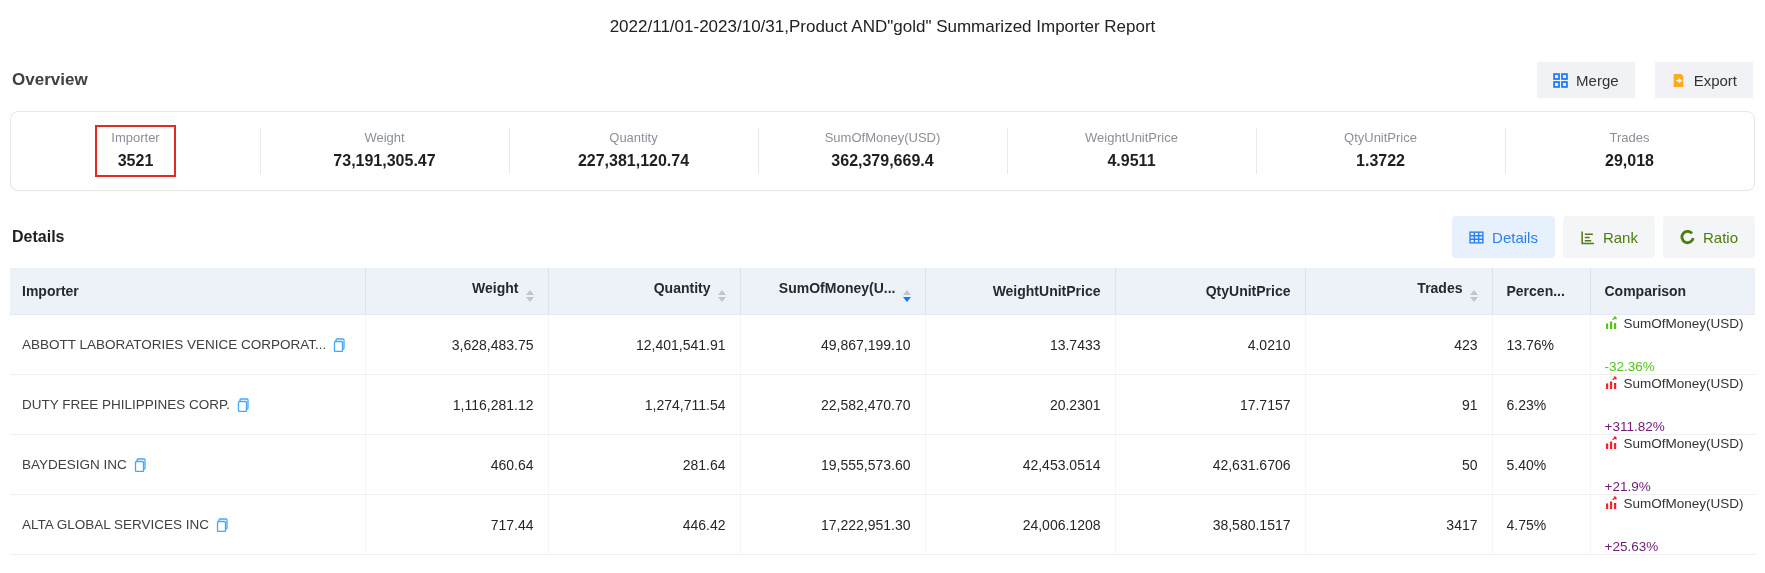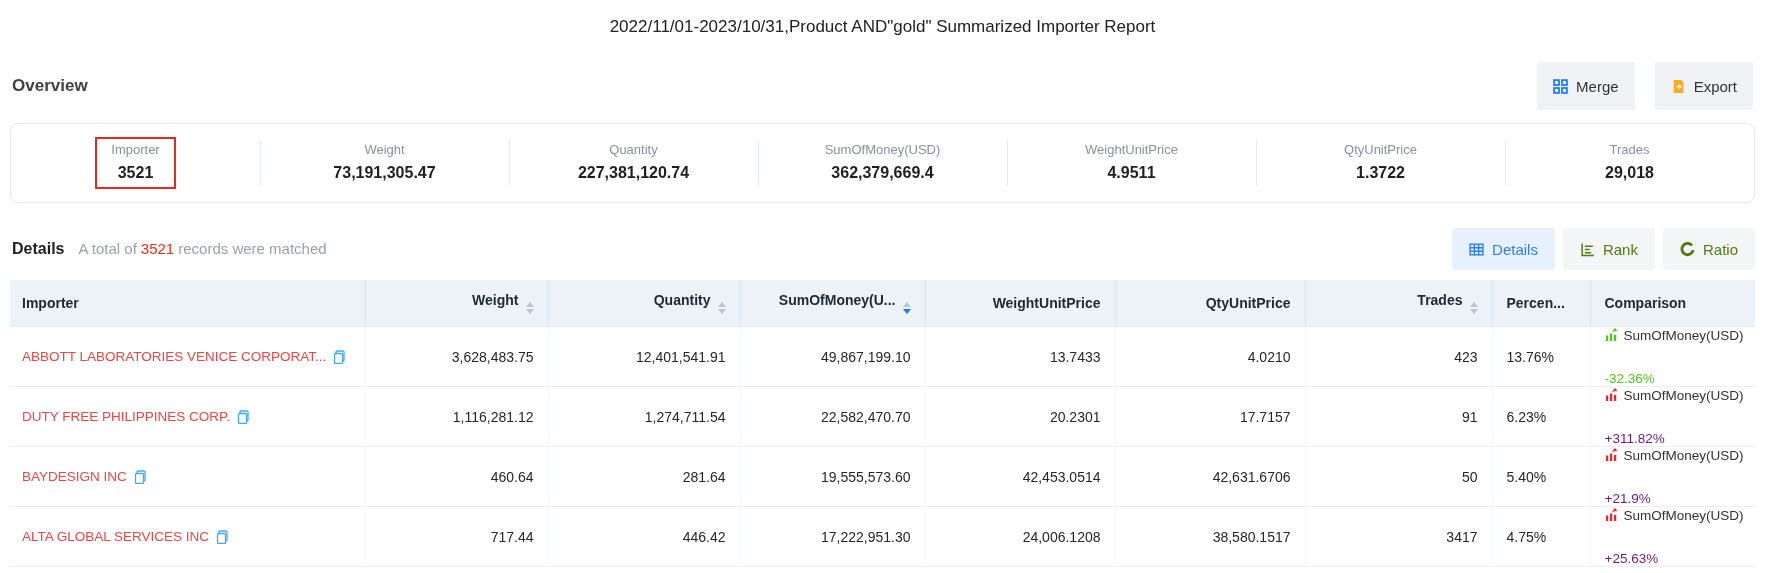--- a/index.html
+++ b/index.html
@@ -6,21 +6,21 @@
   .page{position:relative;width:1765px;height:573px;overflow:hidden;background:#fff;
         font-family:"Liberation Sans",sans-serif;color:#262626;}
 
   
   .page-title{text-align:center;padding-top:17px;font-size:17px;color:#222;}
 
   
   .header-row{display:flex;justify-content:space-between;align-items:center;padding:25px 12px 0 12px;}
   .overview-heading{font-size:17px;font-weight:bold;color:#404040;}
   .actions{display:flex;gap:20px;}
-  .action-btn{display:flex;align-items:center;gap:8px;height:48px;padding:0 16px;background:#f1f2f5;
+  .action-btn{display:flex;align-items:center;gap:8px;height:36px;padding:0 16px;background:#f1f2f5;
               border:none;border-radius:0;font-size:15px;color:#333;cursor:pointer;font-family:inherit;}
   .action-btn svg{display:block;}
 
   
   .overview-card{margin:13px 10px 0;height:78px;border:1px solid #e5e7ec;border-radius:8px;
                  display:flex;align-items:center;box-shadow:0 1px 2px rgba(0,0,0,0.02);}
   .stat{flex:1;text-align:center;position:relative;}
   .stat:not(:first-child)::before{content:"";position:absolute;left:0;top:50%;transform:translateY(-50%);
                  width:1px;height:46px;background:#e6e9f0;}
   .stat-label{font-size:13px;color:#8a8f99;margin-bottom:7px;}
@@ -53,21 +53,21 @@
   th.importer-col,td.importer-col{padding-left:12px;}
 
   .sorters{display:inline-flex;flex-direction:column;gap:2px;margin-left:7px;vertical-align:-2px;}
   .caret-up{width:0;height:0;border-left:4px solid transparent;border-right:4px solid transparent;
             border-bottom:5px solid #c0c4cc;}
   .caret-down{width:0;height:0;border-left:4px solid transparent;border-right:4px solid transparent;
             border-top:5px solid #c0c4cc;}
   .caret-down.active{border-top-color:#1677ff;}
 
   .importer-cell{display:flex;align-items:center;gap:7px;}
-  .importer-name{font-size:13.5px;color:#ef4444;}
+  .importer-name{font-size:13.5px;color:#404040;}
   .copy-icon{display:inline-flex;cursor:pointer;}
 
   .comparison{line-height:1;}
   .cmp-top{display:flex;align-items:center;gap:5px;font-size:13.5px;color:#333;margin-bottom:8px;}
   .cmp-change{font-size:13.5px;margin-top:28px;}
   .trend-down .cmp-icon{color:#52c41a;} .trend-down .cmp-change{color:#52c41a;}
   .trend-up .cmp-icon{color:#f5222d;} .trend-up .cmp-change{color:#701a75;}
   .pct-cell{font-size:14px;}
 </style>
 </head>
@@ -132,23 +132,20 @@
     </div>
     <div class="stat">
       <div class="stat-box"><div class="stat-label">Trades</div>
       <div class="stat-value">29,018</div></div>
     </div>
   </div>
 
   <div class="details-row">
     <div class="details-left">
       <span class="details-heading">Details</span>
-      <span class="match-text">
-        <span>A total of</span><span class="match-count">3521</span><span>records were matched</span>
-      </span>
     </div>
     <div class="view-tabs">
       <button class="view-tab active">
         <span>
           <svg width="15" height="15" viewBox="0 0 14 14" fill="none" stroke="currentColor" stroke-width="1.3">
             <rect x="1" y="2" width="12" height="10"></rect>
               <path d="M1 5.3 H13 M1 8.6 H13 M5 2 V12 M9 2 V12"></path>
           </svg>
         </span>
         <span>Details</span>

